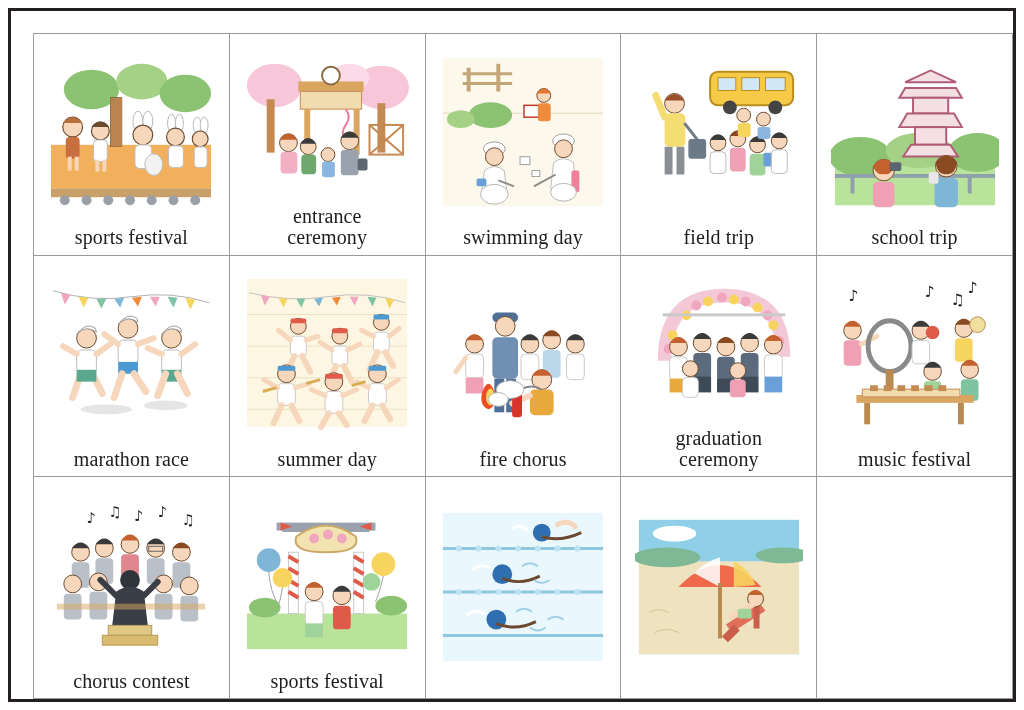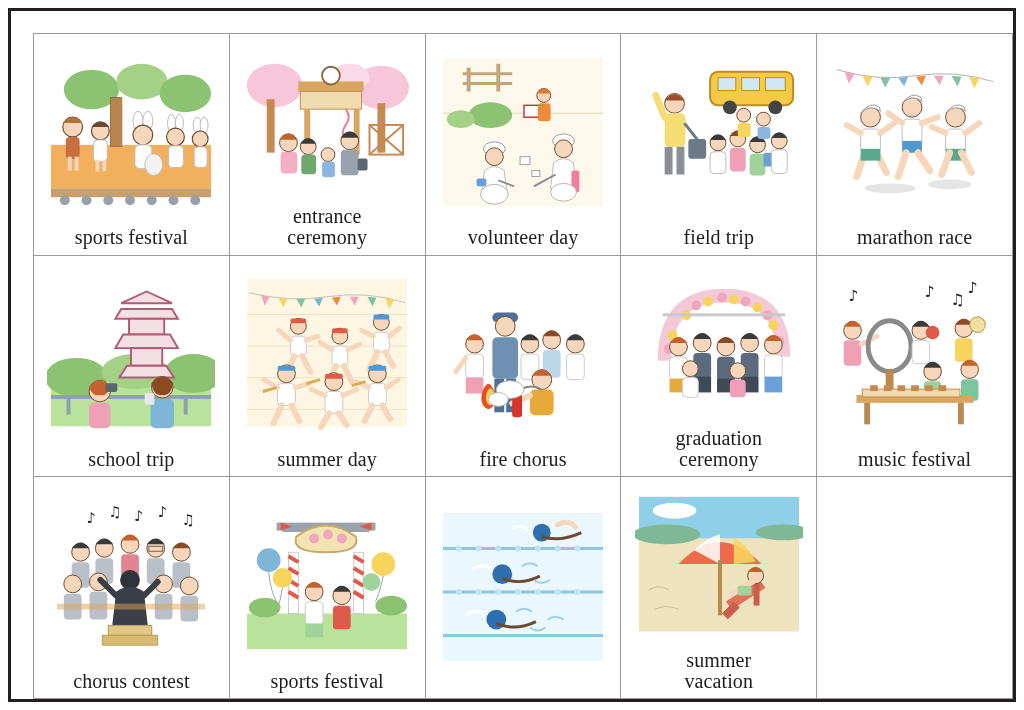--- a/index.html
+++ b/index.html
@@ -220,21 +220,21 @@
             </g>
             <g>
               <circle cx="106" cy="42" r="7" fill="#f6d7bc" stroke="#6b4a2f"></circle>
               <path d="M99 40 q7 -10 14 0" fill="#e0762f"></path>
               <rect x="100" y="50" width="13" height="18" rx="3" fill="#ef8b3c"></rect>
             </g>
             <rect x="82" y="104" width="10" height="8" fill="#ffffff" stroke="#a0a0a0"></rect>
             <rect x="94" y="118" width="8" height="6" fill="#ffffff" stroke="#a0a0a0"></rect>
           </svg>
         </div>
-        <div class="caption">volunteer day</div>
+        <div class="caption">swimming day</div>
       </div>
 
       <div class="cell">
         <div class="art">
           <svg width="170" height="158" viewBox="0 0 170 158">
             <rect x="4" y="4" width="162" height="150" fill="#ffffff"></rect>
             <g>
               <rect x="76" y="18" width="84" height="34" rx="8" fill="#f6ca46" stroke="#b88e20" stroke-width="2"></rect>
               <rect x="84" y="24" width="18" height="13" fill="#cfe8f3" stroke="#b88e20"></rect>
               <rect x="108" y="24" width="18" height="13" fill="#cfe8f3" stroke="#b88e20"></rect>
@@ -275,66 +275,20 @@
             </g>
             <g>
               <circle cx="110" cy="62" r="7" fill="#f6d7bc" stroke="#6b4a2f"></circle>
               <rect x="104" y="70" width="13" height="14" rx="3" fill="#f7d45e"></rect>
               <circle cx="130" cy="66" r="7" fill="#f6d7bc" stroke="#6b4a2f"></circle>
               <rect x="124" y="74" width="13" height="12" rx="3" fill="#8ab6e0"></rect>
             </g>
           </svg>
         </div>
         <div class="caption">field trip</div>
-      </div>
-
-      <div class="cell">
-        <div class="art">
-          <svg width="170" height="158" viewBox="0 0 170 158">
-            <rect x="4" y="4" width="162" height="150" fill="#ffffff"></rect>
-            <path d="M6 16 q40 12 80 6 q40 -6 78 6" stroke="#b0b0b0" fill="none"></path>
-            <g>
-              <path d="M14 18 l10 2 l-6 10 z" fill="#f0a6bd"></path>
-              <path d="M32 22 l10 1 l-5 10 z" fill="#f7d45e"></path>
-              <path d="M50 24 l10 0 l-5 10 z" fill="#7fc4a0"></path>
-              <path d="M68 24 l10 -1 l-4 10 z" fill="#7fb6d8"></path>
-              <path d="M86 23 l10 -1 l-4 10 z" fill="#ef8b3c"></path>
-              <path d="M104 22 l10 0 l-4 10 z" fill="#f0a6bd"></path>
-              <path d="M122 22 l10 1 l-4 10 z" fill="#7fc4a0"></path>
-              <path d="M140 23 l10 2 l-5 10 z" fill="#f7d45e"></path>
-            </g>
-            <g>
-              <circle cx="40" cy="64" r="10" fill="#f6d7bc" stroke="#6b4a2f"></circle>
-              <path d="M30 60 q10 -10 20 -2 l-1 -4 q-9 -7 -19 6 z" fill="#ffffff" stroke="#9a9a9a"></path>
-              <rect x="30" y="76" width="20" height="24" rx="5" fill="#ffffff" stroke="#bdbdbd"></rect>
-              <path d="M30 80 l-14 -8 M50 80 l14 -10" stroke="#f6d7bc" stroke-width="6" stroke-linecap="round"></path>
-              <path d="M34 100 l-8 24 M46 100 l10 20" stroke="#f6d7bc" stroke-width="7" stroke-linecap="round"></path>
-              <rect x="30" y="96" width="20" height="12" fill="#5aa98f"></rect>
-            </g>
-            <g>
-              <circle cx="82" cy="54" r="10" fill="#f6d7bc" stroke="#6b4a2f"></circle>
-              <path d="M72 50 q10 -10 20 -2 l-1 -4 q-9 -7 -19 6 z" fill="#ffffff" stroke="#9a9a9a"></path>
-              <rect x="72" y="66" width="20" height="26" rx="5" fill="#ffffff" stroke="#bdbdbd"></rect>
-              <path d="M72 70 l-14 -10 M92 70 l16 -6" stroke="#f6d7bc" stroke-width="6" stroke-linecap="round"></path>
-              <rect x="72" y="88" width="20" height="12" fill="#4c9ad1"></rect>
-              <path d="M76 100 l-8 24 M88 100 l12 18" stroke="#f6d7bc" stroke-width="7" stroke-linecap="round"></path>
-            </g>
-            <g>
-              <circle cx="126" cy="64" r="10" fill="#f6d7bc" stroke="#6b4a2f"></circle>
-              <path d="M116 60 q10 -10 20 -2 l-1 -4 q-9 -7 -19 6 z" fill="#ffffff" stroke="#9a9a9a"></path>
-              <rect x="116" y="76" width="20" height="24" rx="5" fill="#ffffff" stroke="#bdbdbd"></rect>
-              <path d="M116 80 l-14 -6 M136 80 l14 -10" stroke="#f6d7bc" stroke-width="6" stroke-linecap="round"></path>
-              <rect x="116" y="96" width="20" height="12" fill="#5aa98f"></rect>
-              <path d="M120 100 l-8 22 M132 100 l10 20" stroke="#f6d7bc" stroke-width="7" stroke-linecap="round"></path>
-            </g>
-            <ellipse cx="60" cy="136" rx="26" ry="5" fill="#e5e5e5"></ellipse>
-            <ellipse cx="120" cy="132" rx="22" ry="5" fill="#e5e5e5"></ellipse>
-          </svg>
-        </div>
-        <div class="caption">marathon race</div>
       </div>
 
       <div class="cell">
         <div class="art">
           <svg width="172" height="158" viewBox="0 0 172 158">
             <rect x="4" y="4" width="164" height="150" fill="#ffffff"></rect>
             <rect x="4" y="108" width="164" height="46" fill="#b9e39a"></rect>
             <ellipse cx="30" cy="104" rx="32" ry="20" fill="#8cc372"></ellipse>
             <ellipse cx="150" cy="100" rx="30" ry="20" fill="#8cc372"></ellipse>
             <ellipse cx="90" cy="98" rx="34" ry="18" fill="#a5d187"></ellipse>
@@ -357,20 +311,66 @@
             </g>
             <g>
               <circle cx="118" cy="114" r="11" fill="#f6d7bc" stroke="#6b4a2f"></circle>
               <path d="M107 110 q11 -14 22 0 q-2 14 -11 12 q-9 2 -11 -12" fill="#8a4a22"></path>
               <rect x="106" y="126" width="24" height="30" rx="5" fill="#7fb6d8"></rect>
               <rect x="100" y="120" width="10" height="12" rx="2" fill="#e8e8e8"></rect>
             </g>
           </svg>
         </div>
         <div class="caption">school trip</div>
+      </div>
+
+      <div class="cell">
+        <div class="art">
+          <svg width="170" height="158" viewBox="0 0 170 158">
+            <rect x="4" y="4" width="162" height="150" fill="#ffffff"></rect>
+            <path d="M6 16 q40 12 80 6 q40 -6 78 6" stroke="#b0b0b0" fill="none"></path>
+            <g>
+              <path d="M14 18 l10 2 l-6 10 z" fill="#f0a6bd"></path>
+              <path d="M32 22 l10 1 l-5 10 z" fill="#f7d45e"></path>
+              <path d="M50 24 l10 0 l-5 10 z" fill="#7fc4a0"></path>
+              <path d="M68 24 l10 -1 l-4 10 z" fill="#7fb6d8"></path>
+              <path d="M86 23 l10 -1 l-4 10 z" fill="#ef8b3c"></path>
+              <path d="M104 22 l10 0 l-4 10 z" fill="#f0a6bd"></path>
+              <path d="M122 22 l10 1 l-4 10 z" fill="#7fc4a0"></path>
+              <path d="M140 23 l10 2 l-5 10 z" fill="#f7d45e"></path>
+            </g>
+            <g>
+              <circle cx="40" cy="64" r="10" fill="#f6d7bc" stroke="#6b4a2f"></circle>
+              <path d="M30 60 q10 -10 20 -2 l-1 -4 q-9 -7 -19 6 z" fill="#ffffff" stroke="#9a9a9a"></path>
+              <rect x="30" y="76" width="20" height="24" rx="5" fill="#ffffff" stroke="#bdbdbd"></rect>
+              <path d="M30 80 l-14 -8 M50 80 l14 -10" stroke="#f6d7bc" stroke-width="6" stroke-linecap="round"></path>
+              <path d="M34 100 l-8 24 M46 100 l10 20" stroke="#f6d7bc" stroke-width="7" stroke-linecap="round"></path>
+              <rect x="30" y="96" width="20" height="12" fill="#5aa98f"></rect>
+            </g>
+            <g>
+              <circle cx="82" cy="54" r="10" fill="#f6d7bc" stroke="#6b4a2f"></circle>
+              <path d="M72 50 q10 -10 20 -2 l-1 -4 q-9 -7 -19 6 z" fill="#ffffff" stroke="#9a9a9a"></path>
+              <rect x="72" y="66" width="20" height="26" rx="5" fill="#ffffff" stroke="#bdbdbd"></rect>
+              <path d="M72 70 l-14 -10 M92 70 l16 -6" stroke="#f6d7bc" stroke-width="6" stroke-linecap="round"></path>
+              <rect x="72" y="88" width="20" height="12" fill="#4c9ad1"></rect>
+              <path d="M76 100 l-8 24 M88 100 l12 18" stroke="#f6d7bc" stroke-width="7" stroke-linecap="round"></path>
+            </g>
+            <g>
+              <circle cx="126" cy="64" r="10" fill="#f6d7bc" stroke="#6b4a2f"></circle>
+              <path d="M116 60 q10 -10 20 -2 l-1 -4 q-9 -7 -19 6 z" fill="#ffffff" stroke="#9a9a9a"></path>
+              <rect x="116" y="76" width="20" height="24" rx="5" fill="#ffffff" stroke="#bdbdbd"></rect>
+              <path d="M116 80 l-14 -6 M136 80 l14 -10" stroke="#f6d7bc" stroke-width="6" stroke-linecap="round"></path>
+              <rect x="116" y="96" width="20" height="12" fill="#5aa98f"></rect>
+              <path d="M120 100 l-8 22 M132 100 l10 20" stroke="#f6d7bc" stroke-width="7" stroke-linecap="round"></path>
+            </g>
+            <ellipse cx="60" cy="136" rx="26" ry="5" fill="#e5e5e5"></ellipse>
+            <ellipse cx="120" cy="132" rx="22" ry="5" fill="#e5e5e5"></ellipse>
+          </svg>
+        </div>
+        <div class="caption">marathon race</div>
       </div>
 
       <div class="cell">
         <div class="art">
           <svg width="170" height="158" viewBox="0 0 170 158">
             <rect x="4" y="4" width="162" height="150" fill="#fdf6e3"></rect>
             <path d="M4 40 H166 M4 72 H166 M4 104 H166 M4 136 H166" stroke="#ece1c2"></path>
             <path d="M6 18 q40 10 80 4 q40 -6 78 6" stroke="#c0c0c0" fill="none"></path>
             <g>
               <path d="M18 20 l9 2 l-5 9 z" fill="#f0a6bd"></path>
@@ -807,24 +807,20 @@
               <path d="M114 78 q8 -10 16 0" fill="#c4622f"></path>
               <path d="M98 100 q14 -8 24 -14" stroke="#f6d7bc" stroke-width="6" fill="none" stroke-linecap="round"></path>
               <rect x="104" y="92" width="14" height="10" rx="2" fill="#9fd39a"></rect>
             </g>
             <g fill="none" stroke="#cfbf96">
               <path d="M14 96 q10 -6 20 0"></path>
                 <path d="M20 116 q12 -6 24 0"></path>
             </g>
           </svg>
         </div>
-        <div class="caption two-line">
-          <span>summer</span><br>
-          <span>vacation</span>
-        </div>
       </div>
 
       <div class="cell empty">
         <div class="art"></div>
         <div class="caption"></div>
       </div>
 
     </div>
   </div>
 </div>

